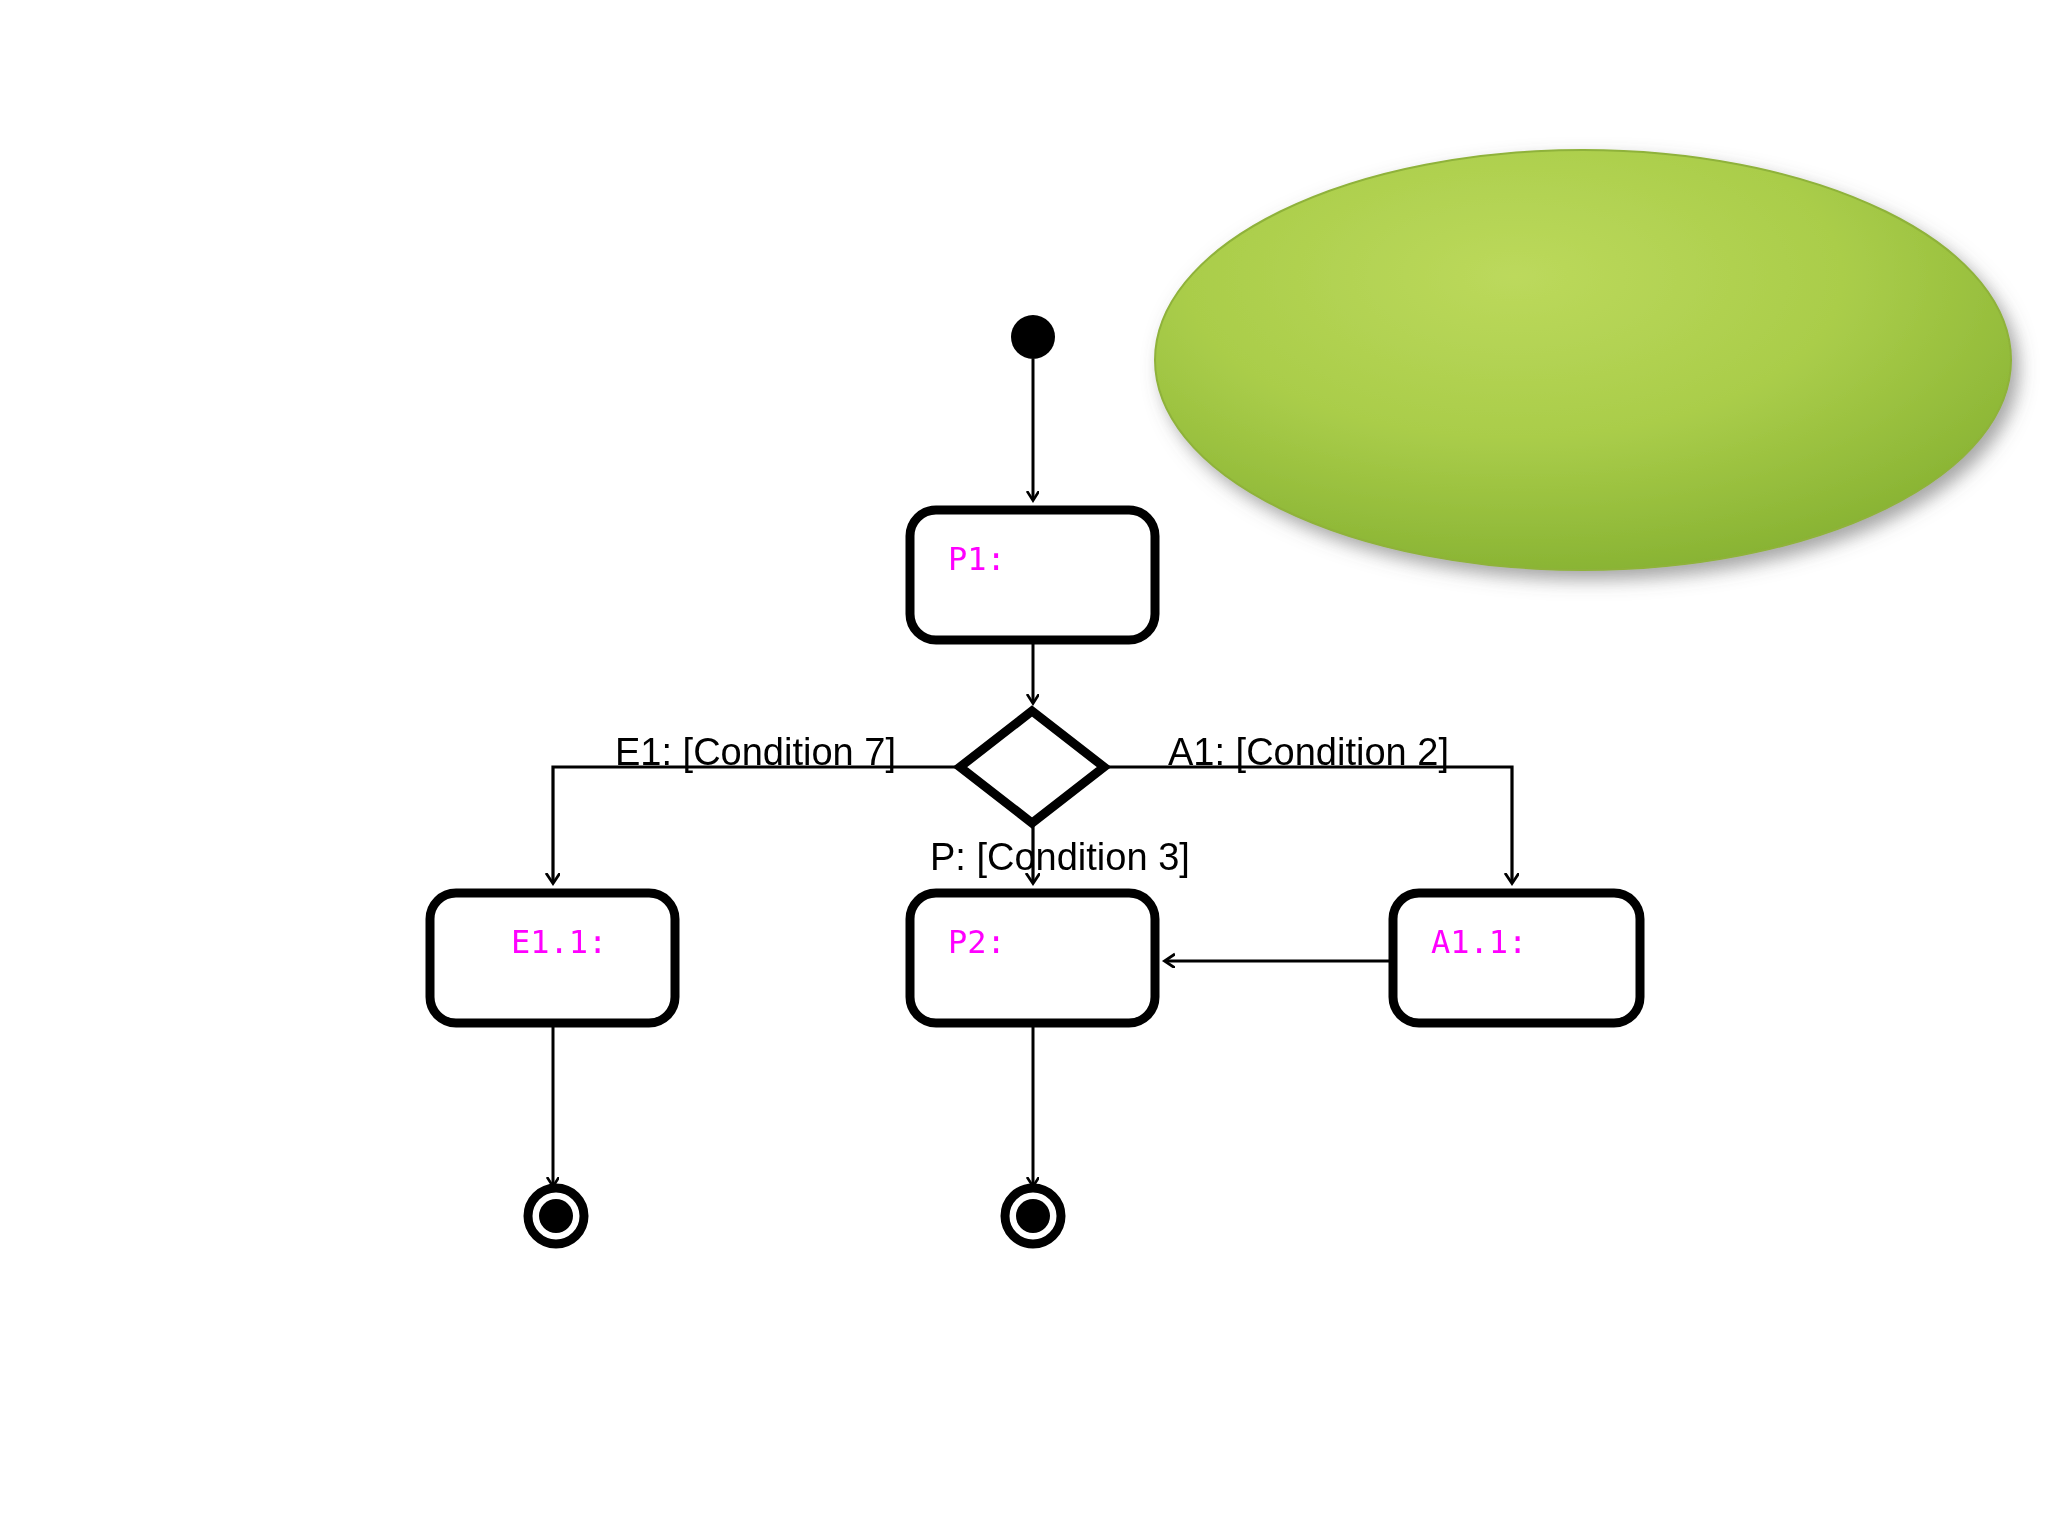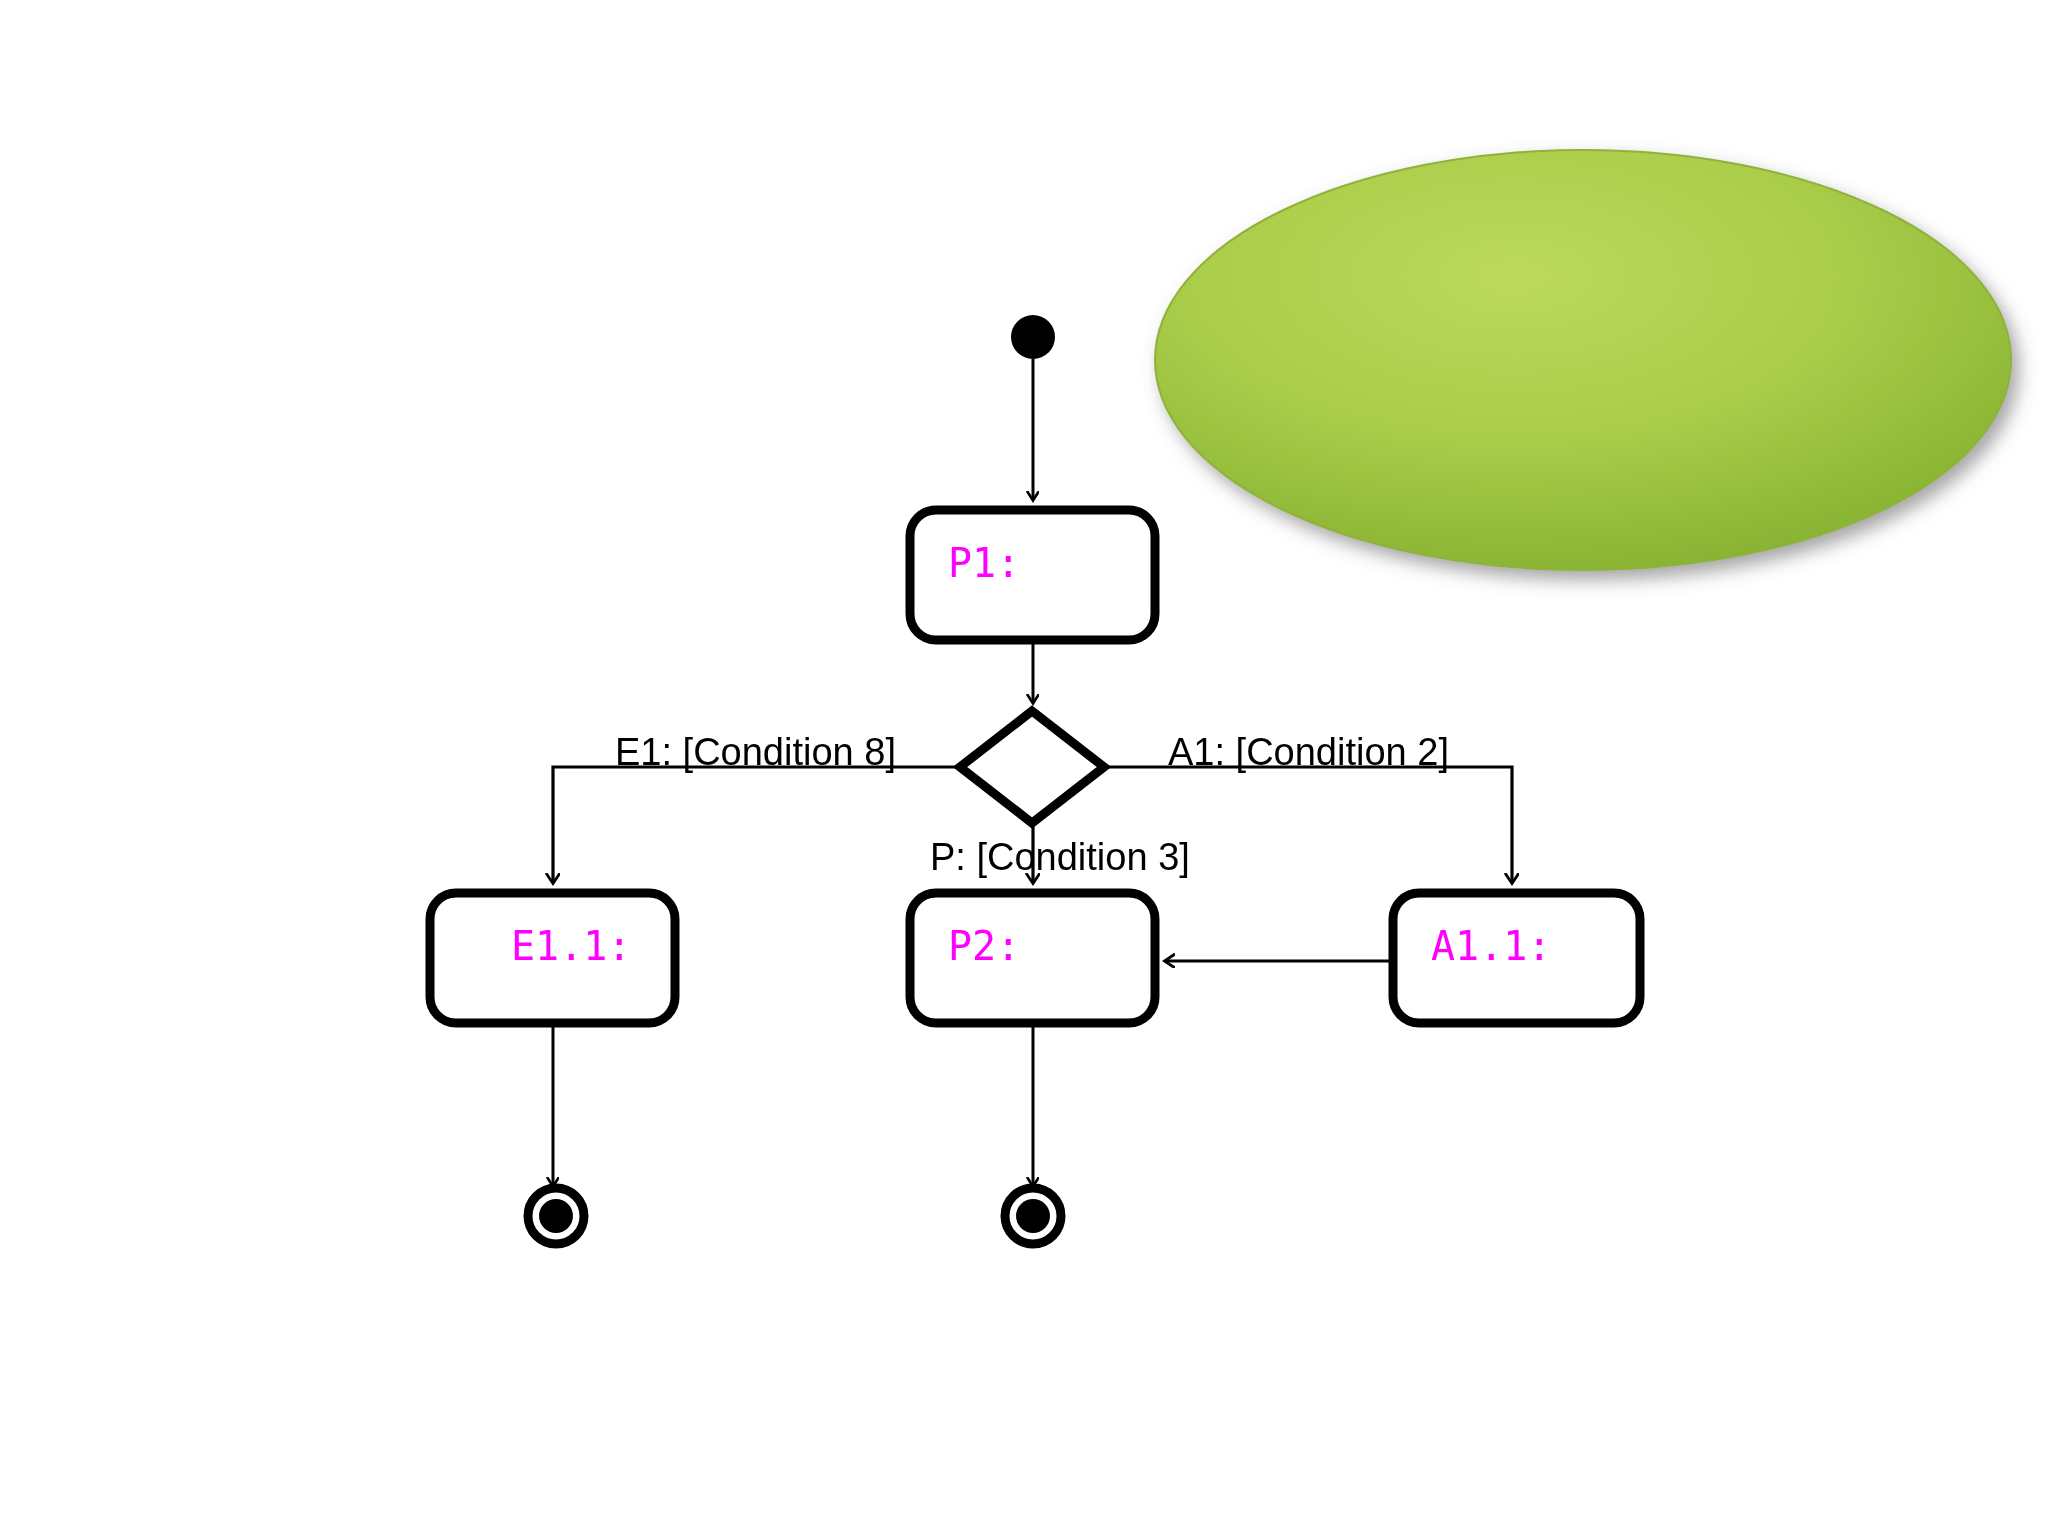--- a/index.html
+++ b/index.html
@@ -19,21 +19,21 @@
     position: absolute;
     left: 0;
     top: 0;
     width: 2048px;
     height: 1536px;
   }
   .node-label {
     position: absolute;
     color: #ff00ff;
     font-family: "DejaVu Sans Mono", monospace;
-    font-size: 40px;
+    font-size: 32px;
     line-height: 1;
     white-space: nowrap;
     letter-spacing: 0px;
   }
   .edge-label {
     position: absolute;
     color: #000000;
     font-family: "Liberation Sans", sans-serif;
     font-size: 38px;
     line-height: 1;
@@ -117,20 +117,20 @@
   </svg>
 
   <div class="node-label" style="left:948px; top:543px;">P1:</div>
 
   <div class="node-label" style="left:468px; top:926px;margin-left:43px;">E1.1:</div>
 
   <div class="node-label" style="left:948px; top:926px;">P2:</div>
 
   <div class="node-label" style="left:1431px; top:926px;">A1.1:</div>
 
-  <div class="edge-label" style="left:615px; top:733px;">E1: [Condition 8]</div>
+  <div class="edge-label" style="left:615px; top:733px;">E1: [Condition 7]</div>
 
   <div class="edge-label" style="left:1168px; top:733px;">A1: [Condition 2]</div>
 
   <div class="edge-label" style="left:930px; top:838px;">P: [Condition 3]</div>
 
 
 </div>
 
 </body></html>

